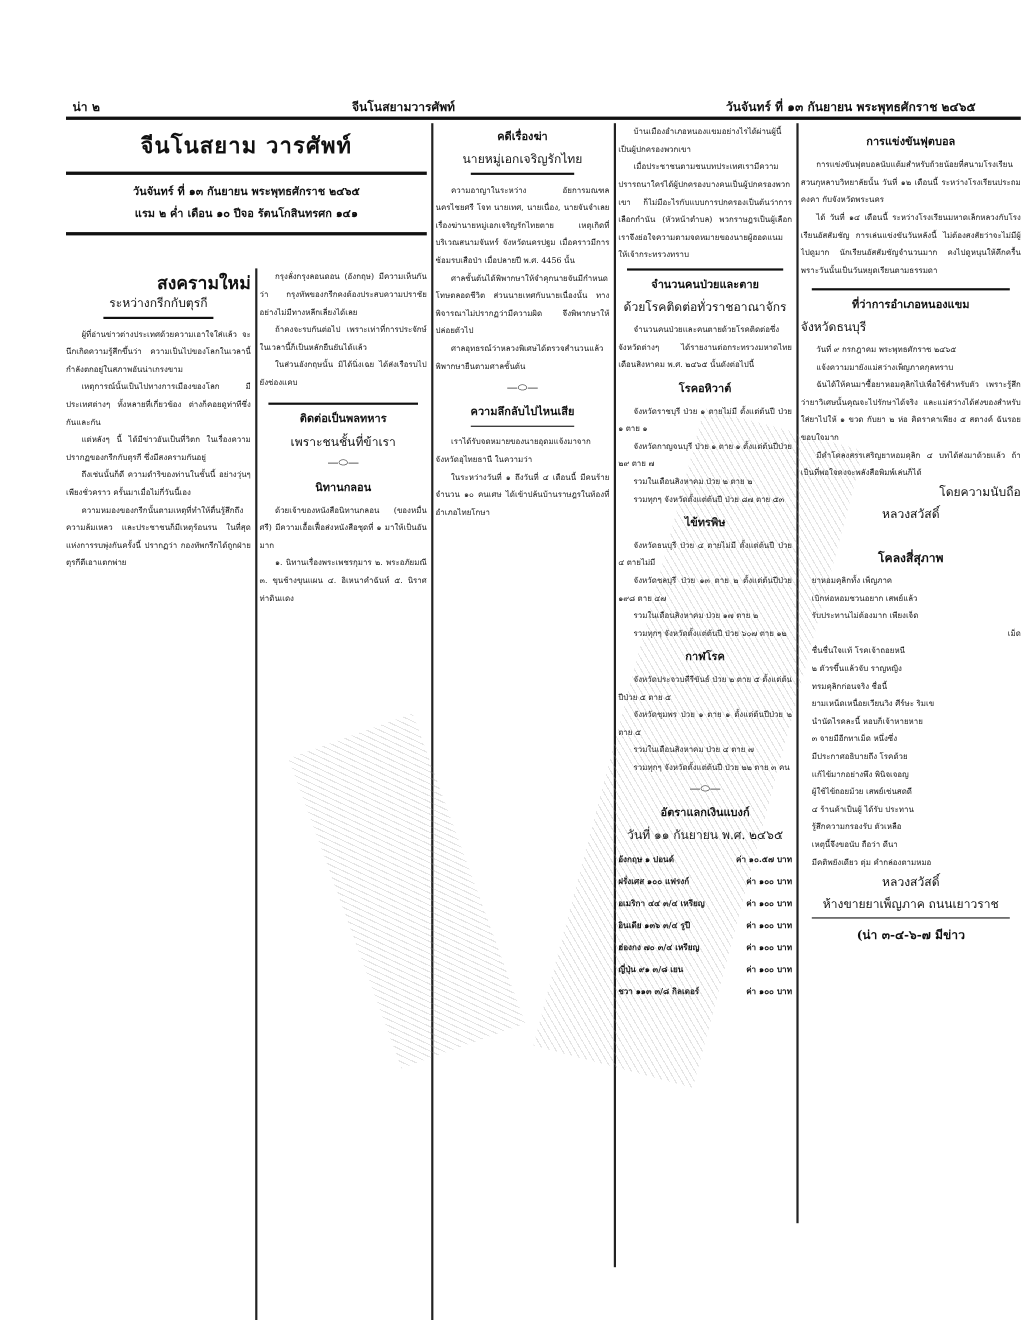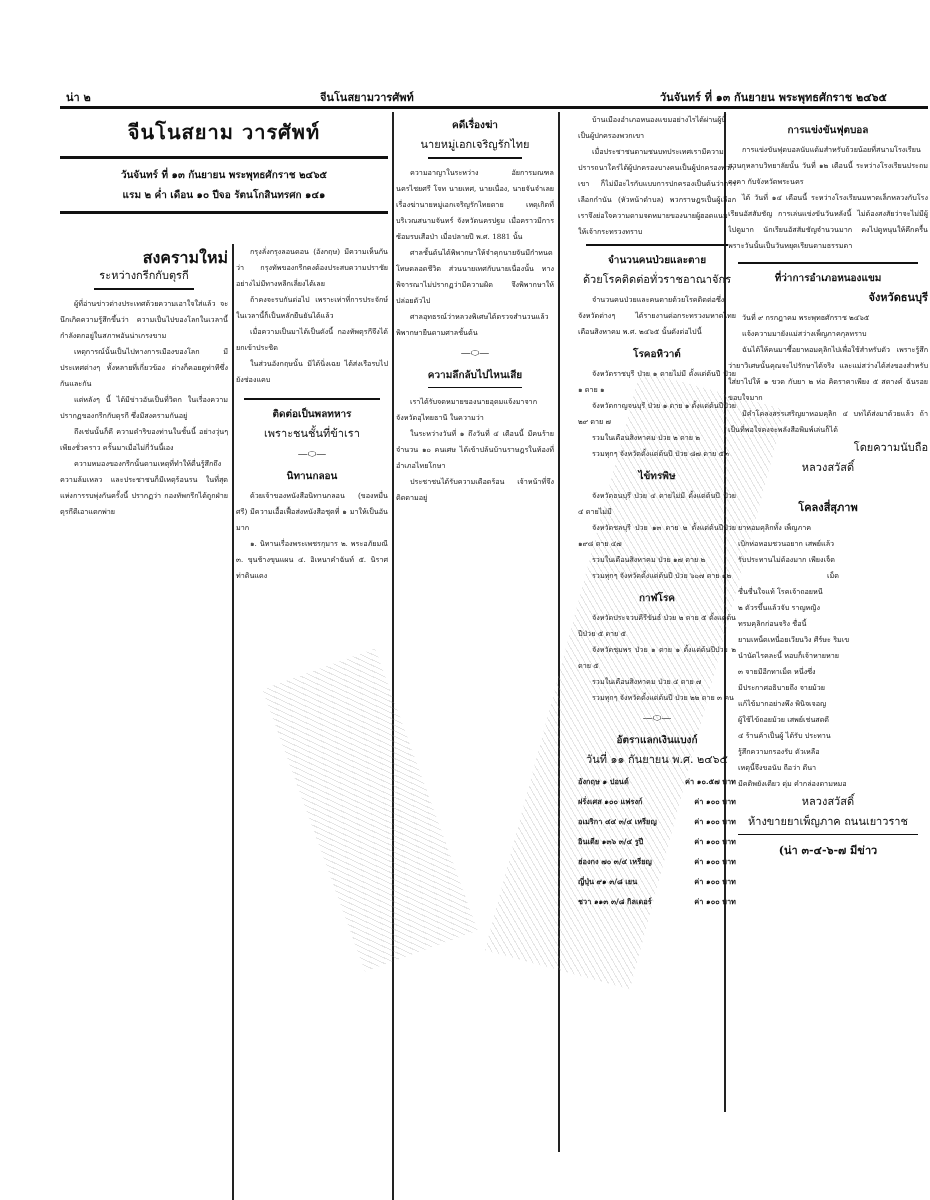--- a/index.html
+++ b/index.html
@@ -67,47 +67,45 @@
     <p>ผู้ที่อ่านข่าวต่างประเทศด้วยความเอาใจใส่แล้ว จะนึกเกิดความรู้สึกขึ้นว่า ความเป็นไปของโลกในเวลานี้ กำลังตกอยู่ในสภาพอันน่าเกรงขาม</p>
     <p>เหตุการณ์นั้นเป็นไปทางการเมืองของโลก มีประเทศต่างๆ ทั้งหลายที่เกี่ยวข้อง ต่างก็คอยดูท่าทีซึ่งกันและกัน</p>
     <p>แต่หลังๆ นี้ ได้มีข่าวอันเป็นที่วิตก ในเรื่องความปรากฏของกรีกกับตุรกี ซึ่งมีสงครามกันอยู่</p>
     <p>ถึงเช่นนั้นก็ดี ความดำริของท่านในชั้นนี้ อย่างวุ่นๆ เพียงชั่วคราว ครั้นมาเมื่อไม่กี่วันนี้เอง</p>
     <p>ความหมองของกรีกนั้นตามเหตุที่ทำให้ตื่นรู้สึกถึงความล้มเหลว และประชาชนก็มีเหตุร้อนรน ในที่สุดแห่งการรบพุ่งกันครั้งนี้ ปรากฏว่า กองทัพกรีกได้ถูกฝ่ายตุรกีตีเอาแตกพ่าย</p>
   </div>
 
   <div class="col c2" style="top:244px; height:956px;">
     <p>กรุงลั่งกรุงลอนดอน (อังกฤษ) มีความเห็นกันว่า กรุงทัพของกรีกคงต้องประสบความปราชัยอย่างไม่มีทางหลีกเลี่ยงได้เลย</p>
     <p>ถ้าคงจะรบกันต่อไป เพราะเท่าที่การประจักษ์ในเวลานี้ก็เป็นหลักยืนยันได้แล้ว</p>
-    <p>เมื่อความเป็นมาได้เป็นดังนี้ กองทัพตุรกีจึงได้ยกเข้าประชิด</p>
     <p>ในส่วนอังกฤษนั้น มิได้นิ่งเฉย ได้ส่งเรือรบไปยังช่องแคบ</p>
     <div class="short-rule" style="width:90%; margin-top:10px;"></div>
     <h3>ติดต่อเป็นพลทหาร</h3>
     <div class="sub">เพราะชนชั้นที่ข้าเรา</div>
     <div class="ornament">—⬭—</div>
     <h3>นิทานกลอน</h3>
     <p>ด้วยเจ้าของหนังสือนิทานกลอน (ของหมื่นศรี) มีความเอื้อเฟื้อส่งหนังสือชุดที่ ๑ มาให้เป็นอันมาก</p>
     <p>๑. นิทานเรื่องพระเพชรกุมาร  ๒. พระอภัยมณี  ๓. ขุนช้างขุนแผน  ๔. อิเหนาคำฉันท์  ๕. นิราศท่าดินแดง</p>
   </div>
 
   <div class="col c3" style="height:1088px;">
     <h3 style="margin-top:5px;">คดีเรื่องฆ่า</h3>
     <div class="sub">นายหมู่เอกเจริญรักไทย</div>
     <div class="short-rule"></div>
-    <p>ความอาญาในระหว่าง อัยการมณฑลนครไชยศรี โจท นายเทศ, นายเนื่อง, นายจันจำเลย เรื่องฆ่านายหมู่เอกเจริญรักไทยตาย เหตุเกิดที่บริเวณสนามจันทร์ จังหวัดนครปฐม เมื่อคราวมีการซ้อมรบเสือป่า เมื่อปลายปี พ.ศ. 1881 นั้น</p>
+    <p>ความอาญาในระหว่าง อัยการมณฑลนครไชยศรี โจท นายเทศ, นายเนื่อง, นายจันจำเลย เรื่องฆ่านายหมู่เอกเจริญรักไทยตาย เหตุเกิดที่บริเวณสนามจันทร์ จังหวัดนครปฐม เมื่อคราวมีการซ้อมรบเสือป่า เมื่อปลายปี พ.ศ. 4456 นั้น</p>
     <p>ศาลชั้นต้นได้พิพากษาให้จำคุกนายจันมีกำหนดโทษตลอดชีวิต ส่วนนายเทศกับนายเนื่องนั้น ทางพิจารณาไม่ปรากฏว่ามีความผิด จึงพิพากษาให้ปล่อยตัวไป</p>
     <p>ศาลอุทธรณ์ว่าหลวงพิเศษได้ตรวจสำนวนแล้วพิพากษายืนตามศาลชั้นต้น</p>
     <div class="ornament">—⬭—</div>
     <h3>ความลึกลับไปไหนเสีย</h3>
     <div class="short-rule"></div>
     <p>เราได้รับจดหมายของนายอุดมแจ้งมาจากจังหวัดอุไทยธานี ในความว่า</p>
     <p>ในระหว่างวันที่ ๑ ถึงวันที่ ๔ เดือนนี้ มีคนร้ายจำนวน ๑๐ คนเศษ ได้เข้าปล้นบ้านราษฎรในท้องที่อำเภอไทยโกษา</p>
-    <p>ประชาชนได้รับความเดือดร้อน เจ้าหน้าที่จึงติดตามอยู่</p>
-  </div>
-
-  <div class="col c4" style="height:1040px;margin-left:16px;">
+  </div>
+
+  <div class="col c4" style="height:1040px;">
     <p>บ้านเมืองอำเภอหนองแขมอย่างไรได้ผ่านผู้นี้ เป็นผู้ปกครองพวกเขา</p>
     <p>เมื่อประชาชนตามชนบทประเทศเรามีความปรารถนาใคร่ได้ผู้ปกครองบางคนเป็นผู้ปกครองพวกเขา ก็ไม่มีอะไรกับแบบการปกครองเป็นต้นว่าการเลือกกำนัน (หัวหน้าตำบล) พวกราษฎรเป็นผู้เลือก เราจึงย่อใจความตามจดหมายของนายผู้ฮอดแนม ให้เจ้ากระทรวงทราบ</p>
     <div class="short-rule" style="width:90%;"></div>
     <h3>จำนวนคนป่วยและตาย</h3>
     <div class="sub">ด้วยโรคติดต่อทั่วราชอาณาจักร</div>
     <p>จำนวนคนป่วยและคนตายด้วยโรคติดต่อซึ่งจังหวัดต่างๆ ได้รายงานต่อกระทรวงมหาดไทย เดือนสิงหาคม พ.ศ. ๒๔๖๕ นั้นดังต่อไปนี้</p>
     <h3>โรคอหิวาต์</h3>
     <p>จังหวัดราชบุรี ป่วย ๑ ตายไม่มี ตั้งแต่ต้นปี ป่วย ๑ ตาย ๑</p>
     <p>จังหวัดกาญจนบุรี ป่วย ๑ ตาย ๑ ตั้งแต่ต้นปีป่วย ๒๙ ตาย ๗</p>
     <p>รวมในเดือนสิงหาคม ป่วย ๒ ตาย ๒</p>
@@ -156,40 +154,40 @@
         </div>
     </div>
   </div>
 
   <div class="col c5" style="height:1088px;">
     <h3 style="margin-top:10px;">การแข่งขันฟุตบอล</h3>
     <p>การแข่งขันฟุตบอลนับแต้มสำหรับถ้วยน้อยที่สนามโรงเรียนสวนกุหลาบวิทยาลัยนั้น วันที่ ๑๒ เดือนนี้ ระหว่างโรงเรียนประถมคงคา กับจังหวัดพระนคร</p>
     <p>ได้ วันที่ ๑๔ เดือนนี้ ระหว่างโรงเรียนมหาดเล็กหลวงกับโรงเรียนอัสสัมชัญ การเล่นแข่งขันวันหลังนี้ ไม่ต้องสงสัยว่าจะไม่มีผู้ไปดูมาก นักเรียนอัสสัมชัญจำนวนมาก คงไปดูหนุนให้คึกครื้น พราะวันนั้นเป็นวันหยุดเรียนตามธรรมดา</p>
     <div class="short-rule" style="width:90%; margin-top:8px;"></div>
     <h3>ที่ว่าการอำเภอหนองแขม</h3>
-    <div class="sub" style="text-align:right;font-weight:bold;">จังหวัดธนบุรี</div>
+    <div class="sub" style="text-align:left;">จังหวัดธนบุรี</div>
     <p>วันที่ ๙ กรกฎาคม พระพุทธศักราช ๒๔๖๕</p>
     <p>แจ้งความมายังแม่สว่างเพ็ญภาคกุลทราบ</p>
     <p>ฉันได้ให้คนมาซื้อยาหอมคุลิกไปเพื่อใช้สำหรับตัว เพราะรู้สึกว่ายาวิเศษนั้นคุณจะไปรักษาได้จริง และแม่สว่างได้ส่งของสำหรับใส่ยาไปให้ ๑ ขวด กับยา ๒ ห่อ คิดราคาเพียง ๕ สตางค์ ฉันรอยขอบใจมาก</p>
     <p>มีคำโคลงสรรเสริญยาหอมคุลิก ๔ บทได้ส่งมาด้วยแล้ว ถ้าเป็นที่พอใจคงจะพลังสือพิมพ์เล่นก็ได้</p>
     <div class="sub" style="text-align:right;">โดยความนับถือ</div>
     <div class="sub">หลวงสวัสดิ์</div>
     <div class="sub" style="font-weight:bold;margin-top:24px;">โคลงสี่สุภาพ</div>
     <div style="padding-left:10px;">
       <div>ยาหอมคุลิกทั้ง   เพ็ญภาค</div>
       <div>เบิกห่อหอมชวนอยาก   เสพย์แล้ว</div>
       <div>รับประทานไม่ต้องมาก   เพียงเจ็ด</div>
-      <div style="text-align:center;">เม็ด</div>
+      <div style="text-align:right;">เม็ด</div>
       <div>ชื่นชื่นใจแท้   โรคเจ้าถอยหนี</div>
       <div>๒ ตัวรขึ้นแล้วจับ   ราญหญิง</div>
       <div>ทรมคุลิกก่อนจริง   ชื่อนี้</div>
       <div>ยามเหน็ดเหนื่อยเวียนวิง   ศีร์ษะ   ริมเข</div>
       <div>นำนัดไรคละนี้   หอบก็เจ้าหายหาย</div>
       <div>๓ จายมีอีกทาเม็ด   หนึ่งซึ่ง</div>
-      <div>มีประกาศอธิบายถึง   จายม้วย</div>
+      <div>มีประกาศอธิบายถึง   โรคด้วย</div>
       <div>แก้ไข้มากอย่างพึง   พินิจเจอญ</div>
       <div>ผู้ใช้ไข้ถอยม้วย   เสพย์เช่นสดดี</div>
       <div>๔ ร้านค้าเป็นผู้   ได้รับ ประทาน</div>
       <div>รู้สึกความกรองรับ   ตัวเหลือ</div>
       <div>เหตุนี้จึงขอนับ   ถือว่า ดีนา</div>
       <div>มีคติพยังเดียว ตุ่ม   คำกล่องตามหมอ</div>
     </div>
     <div class="sub">หลวงสวัสดิ์</div>
     <div class="sub">ห้างขายยาเพ็ญภาค ถนนเยาวราช</div>
     <div class="short-rule" style="width:90%;"></div>

